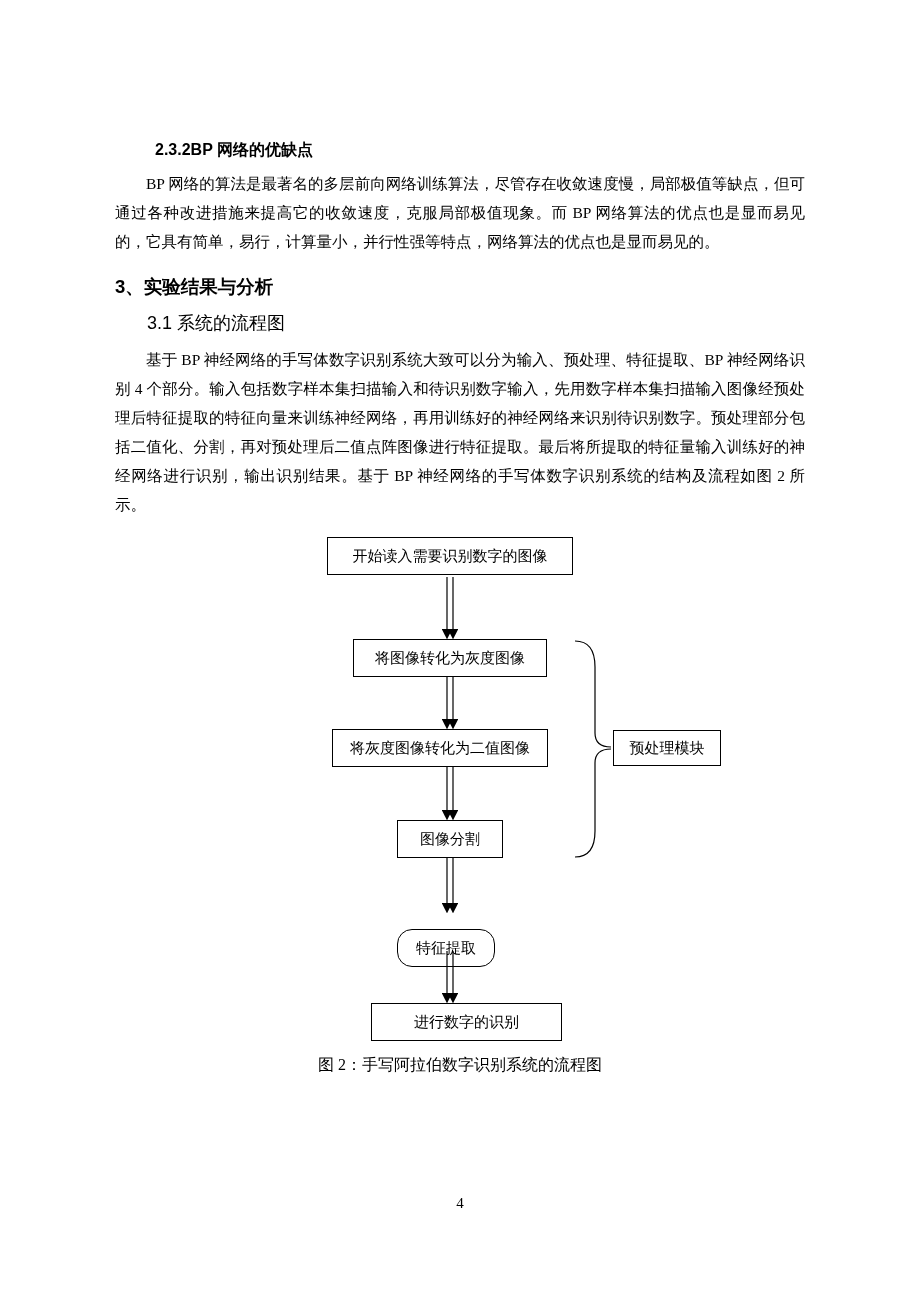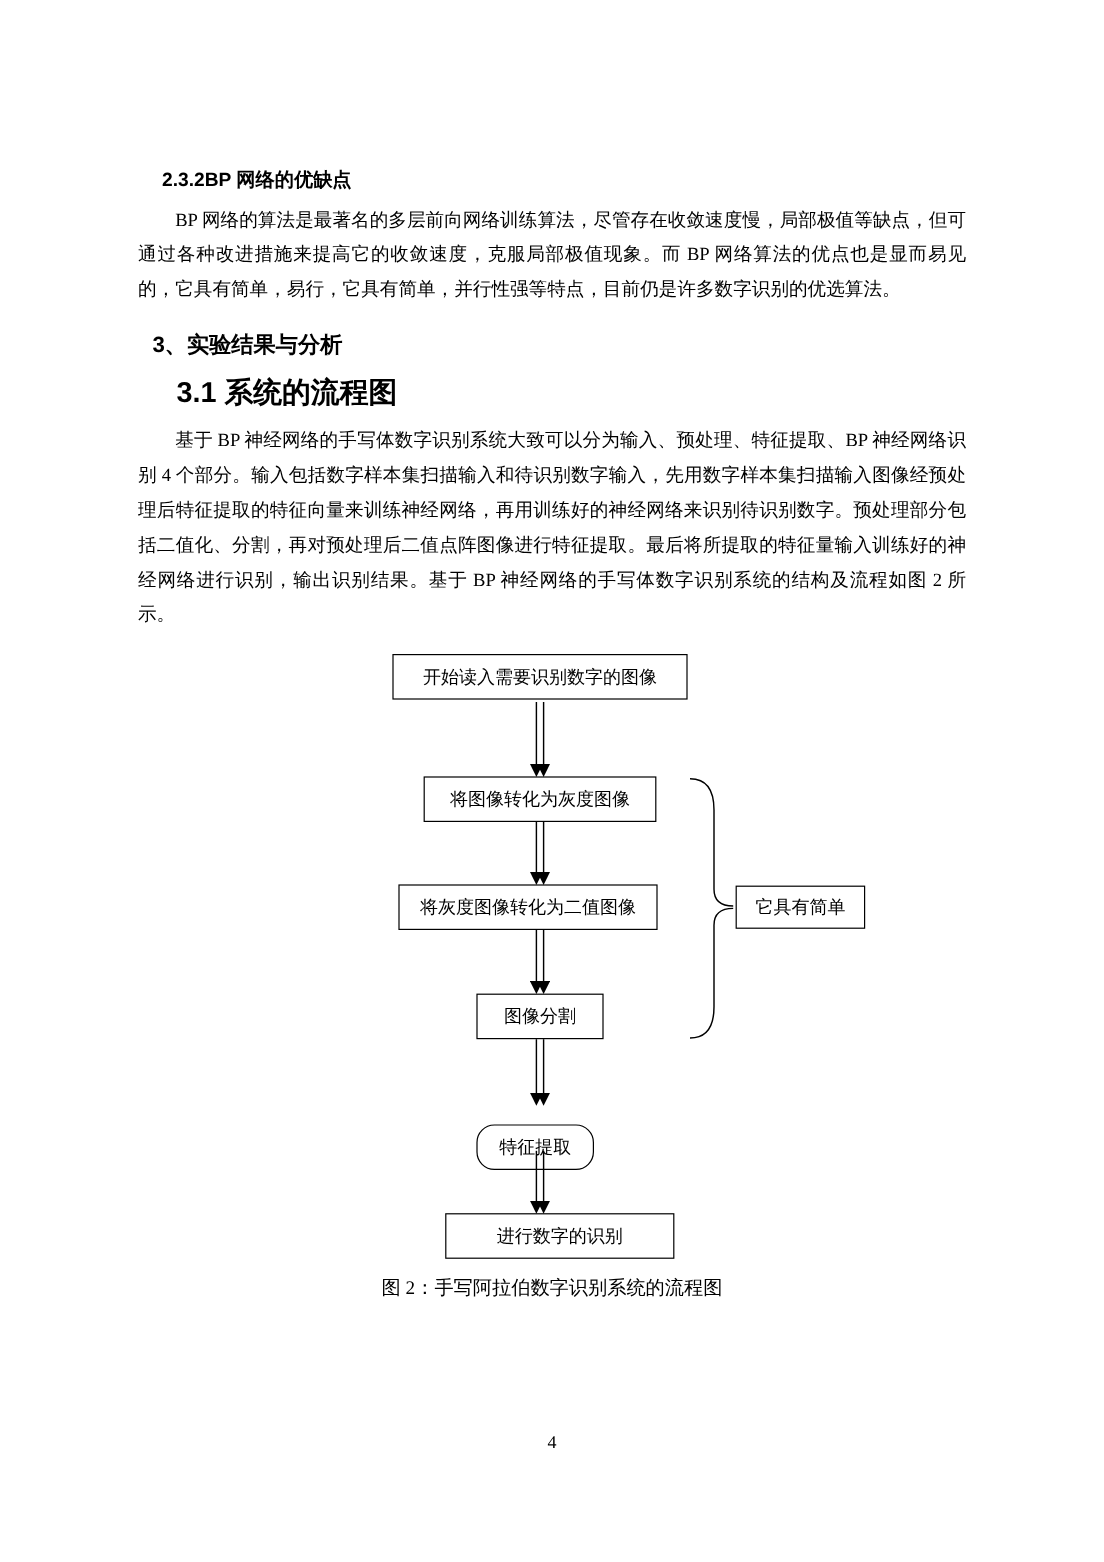--- a/index.html
+++ b/index.html
@@ -13,33 +13,33 @@
     min-height: 1302px;
     margin: 0 auto;
     padding: 140px 115px 0 115px;
     box-sizing: border-box;
     position: relative;
   }
   .h3 {
     font-family: "SimHei", "Heiti SC", sans-serif;
     font-weight: bold;
     font-size: 16px;
-    margin-left: 20px;
+    margin-left: 40px;
     margin-bottom: 8px;
   }
   .h2 {
     font-family: "SimHei", "Heiti SC", sans-serif;
     font-weight: bold;
     font-size: 18.5px;
-    margin: 0 0 12px 12px;
+    margin: 0 0 12px 0;
   }
   .h2b {
     font-family: "SimHei", "Heiti SC", sans-serif;
-    font-weight: bold;
-    font-size: 24px;
+    font-weight: normal;
+    font-size: 18px;
     margin: 0 0 10px 32px;
   }
   .para {
     font-size: 15.5px;
     line-height: 29px;
     text-align: justify;
     margin: 0 0 18px 0;
     text-indent: 2em;
   }
   .para.nomb { }
@@ -95,21 +95,21 @@
     font-size: 15px;
     font-family: "Times New Roman", serif;
   }
 </style>
 </head>
 <body>
 
 <div class="page">
 
   <div class="h3">2.3.2BP 网络的优缺点</div>
-  <p class="para">BP 网络的算法是最著名的多层前向网络训练算法，尽管存在收敛速度慢，局部极值等缺点，但可通过各种改进措施来提高它的收敛速度，克服局部极值现象。而 BP 网络算法的优点也是显而易见的，它具有简单，易行，它具有简单，并行性强等特点，目前仍是许多数字识别的优选算法。</p>
+  <p class="para">BP 网络的算法是最著名的多层前向网络训练算法，尽管存在收敛速度慢，局部极值等缺点，但可通过各种改进措施来提高它的收敛速度，克服局部极值现象。而 BP 网络算法的优点也是显而易见的，它具有简单，易行，计算量小，并行性强等特点，网络算法的优点也是显而易见的。</p>
 
   <div class="sec3">
     <div class="h2">3、实验结果与分析</div>
   </div>
 
   <div class="h2b">3.1 系统的流程图</div>
   <p class="para nomb">基于 BP 神经网络的手写体数字识别系统大致可以分为输入、预处理、特征提取、BP 神经网络识别 4 个部分。输入包括数字样本集扫描输入和待识别数字输入，先用数字样本集扫描输入图像经预处理后特征提取的特征向量来训练神经网络，再用训练好的神经网络来识别待识别数字。预处理部分包括二值化、分割，再对预处理后二值点阵图像进行特征提取。最后将所提取的特征量输入训练好的神经网络进行识别，输出识别结果。基于 BP 神经网络的手写体数字识别系统的结构及流程如图 2 所示。</p>
 
   <div class="flow">
 
@@ -118,21 +118,21 @@
     <div class="fbox" style="left:238px; top:102px; width:194px;padding-left:12px;">将图像转化为灰度图像</div>
 
     <div class="fbox" style="left:217px; top:192px; width:216px;">将灰度图像转化为二值图像</div>
 
     <div class="fbox" style="left:282px; top:283px; width:106px;">图像分割</div>
 
     <div class="fbox" style="left:282px; top:392px; width:98px;border-radius:15px;">特征提取</div>
 
     <div class="fbox" style="left:256px; top:466px; width:191px;">进行数字的识别</div>
 
-    <div class="sidebox" style="left:498px; top:193px; width:108px;">它具有简单</div>
+    <div class="sidebox" style="left:498px; top:193px; width:108px;">预处理模块</div>
 
     <svg class="conn" width="690" height="540">
       <defs>
         <marker id="ah" markerWidth="9" markerHeight="9" refX="7" refY="4.5" orient="auto">
           <path d="M0,0 L9,4.5 L0,9 Z" fill="#000"></path>
         </marker>
       </defs>
 
       <line x1="332" y1="40" x2="332" y2="100" stroke="#000" stroke-width="1.2" marker-end="url(#ah)"></line>
       <line x1="338" y1="40" x2="338" y2="100" stroke="#000" stroke-width="1.2" marker-end="url(#ah)"></line>

